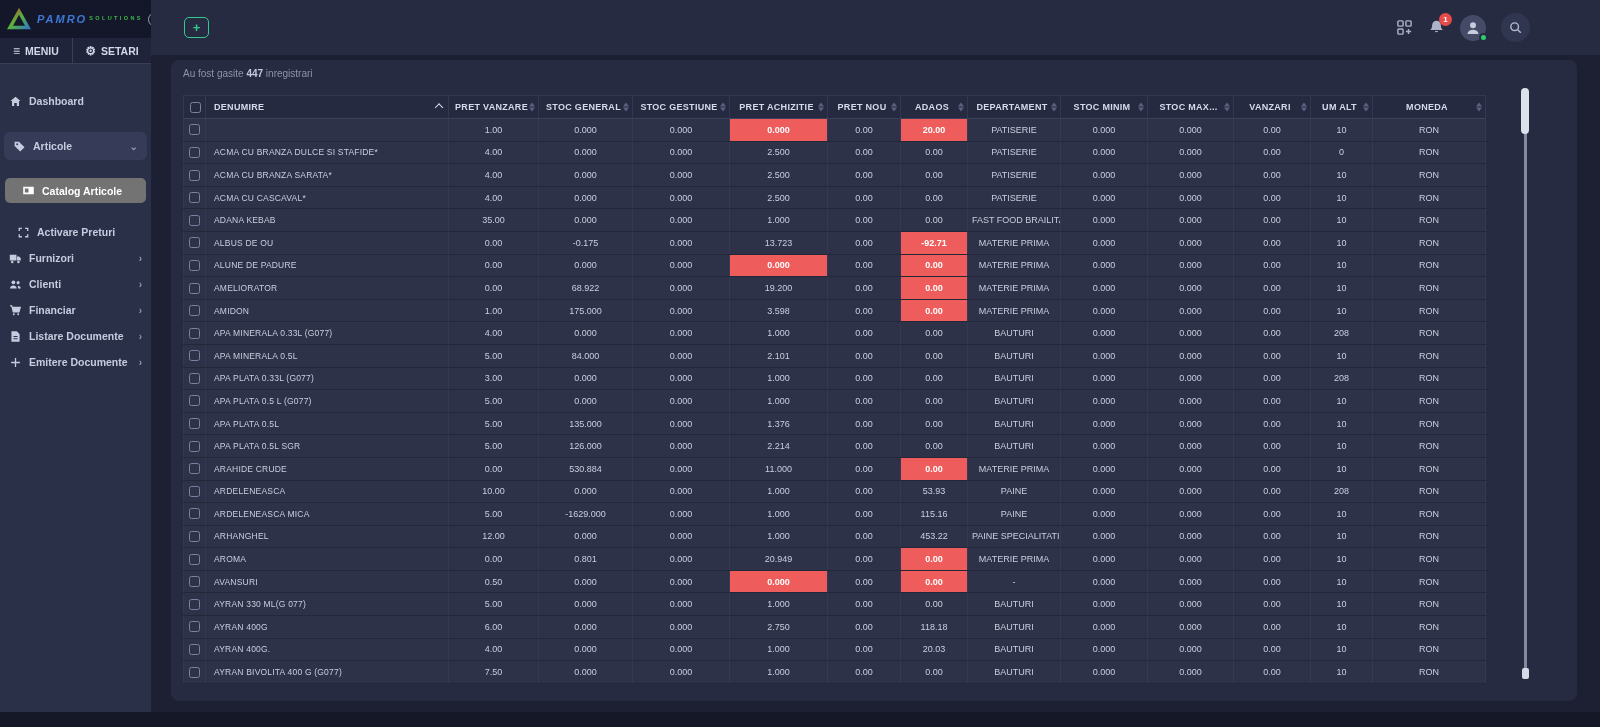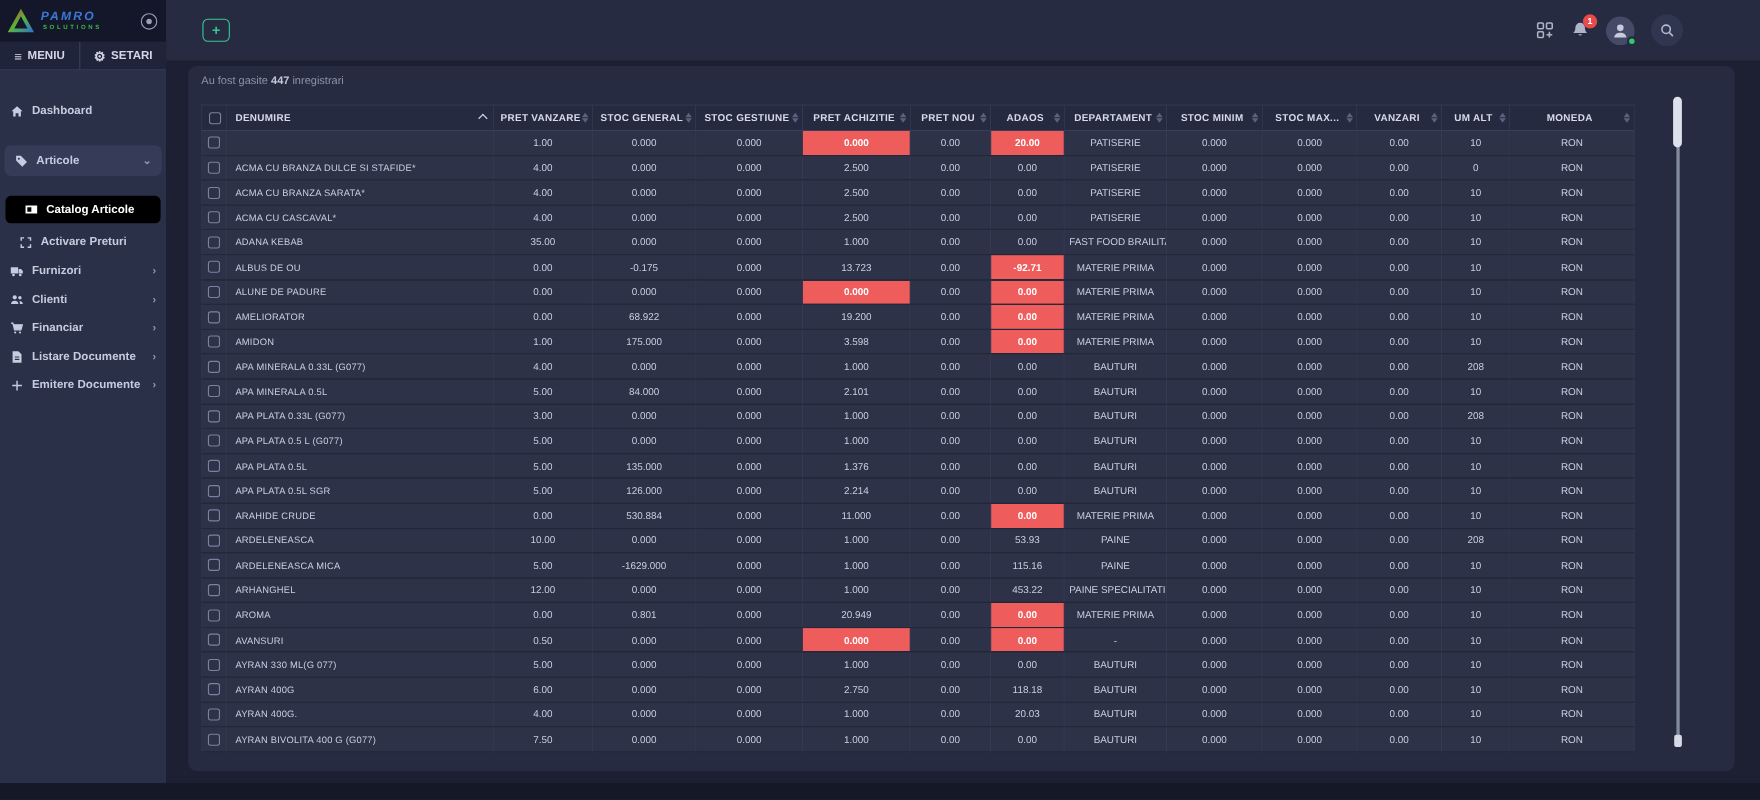--- a/index.html
+++ b/index.html
@@ -5,38 +5,38 @@
   * { box-sizing: border-box; margin: 0; padding: 0; }
   html,body { width:1600px; height:727px; overflow:hidden; }
   body { font-family:"Liberation Sans", sans-serif; background:#1c2032; position:relative; }
 
   .app { display:flex; height:712px; }
 
   
   .sidebar { width:151px; flex-shrink:0; background:#2b3049; display:flex; flex-direction:column; }
   .logo-row { height:38px; background:#14172a; display:flex; align-items:center; padding:0 8px 0 6px; gap:5px; }
   .logo-tri { width:26px; height:24px; flex-shrink:0; }
-  .logo-text { display:flex; flex-direction:column; line-height:1; flex:1; }
+  .logo-text { display:flex; line-height:1; flex:1; }
   .logo-name { font-size:11px; font-weight:bold; font-style:italic; letter-spacing:2px; color:#3d78d6; }
   .logo-sub { font-size:5.5px; font-weight:bold; letter-spacing:2.4px; color:#3fb54a; margin-top:2px; margin-left:2px; }
   .collapse-btn { width:15px; height:15px; border:1.5px solid #9aa0b5; border-radius:50%; position:relative; flex-shrink:0; }
   .collapse-btn::after { content:""; position:absolute; left:50%; top:50%; width:5px; height:5px; margin:-2.5px 0 0 -2.5px; background:#9aa0b5; border-radius:50%; }
 
   .menu-tabs { height:26px; display:flex; background:#20243a; border-bottom:1px solid #3a3f58; }
   .menu-tab { display:flex; align-items:center; justify-content:center; gap:5px; font-size:10.5px; font-weight:bold; color:#d3d7e8; flex:1; }
   .menu-tab:first-child { border-right:1px solid #3a3f58; flex:0.92; }
   .menu-tab .glyph { font-size:12px; color:#d3d7e8; }
 
   .nav { padding:24px 0 0 0; flex:1; }
   .nav-item { height:26px; display:flex; align-items:center; gap:7px; padding:0 9px; color:#c6cbde; font-size:10.5px; font-weight:bold; position:relative; }
   .nav-item .nav-ico { width:13px; height:13px; flex-shrink:0; display:flex; align-items:center; justify-content:center; color:#c6cbde; }
   .nav-item .nav-ico svg { width:13px; height:13px; fill:currentColor; }
   .nav-item .chev { margin-left:auto; color:#9298b0; font-size:10px; font-weight:bold; }
   .nav-item.boxed { background:#363b58; border-radius:6px; margin:18px 4px; height:28px; }
-  .nav-item.active { background:#000000; border-radius:5px; margin:4px 5px; color:#ffffff; height:25px; }
+  .nav-item.active { background:#737373; border-radius:5px; margin:16px 5px; color:#ffffff; height:25px; }
   .nav-item.active .nav-ico { color:#ffffff; }
   .nav-item.child { padding-left:17px; }
 
   
   .main { flex:1; position:relative; background:#1c2032; }
   .topbar { height:55px; background:#262b41; display:flex; align-items:center; padding:0 70px 0 33px; }
   .add-btn { width:25px; height:21px; border:1px solid #35c98f; border-radius:5px; background:transparent; color:#35c98f; font-size:13px; line-height:18px; text-align:center; font-weight:bold; }
   .top-icons { margin-left:auto; display:flex; align-items:center; gap:15px; }
   .tbi { color:#aeb4c8; position:relative; display:flex; align-items:center; justify-content:center; }
   .tbi svg { width:17px; height:17px; }

